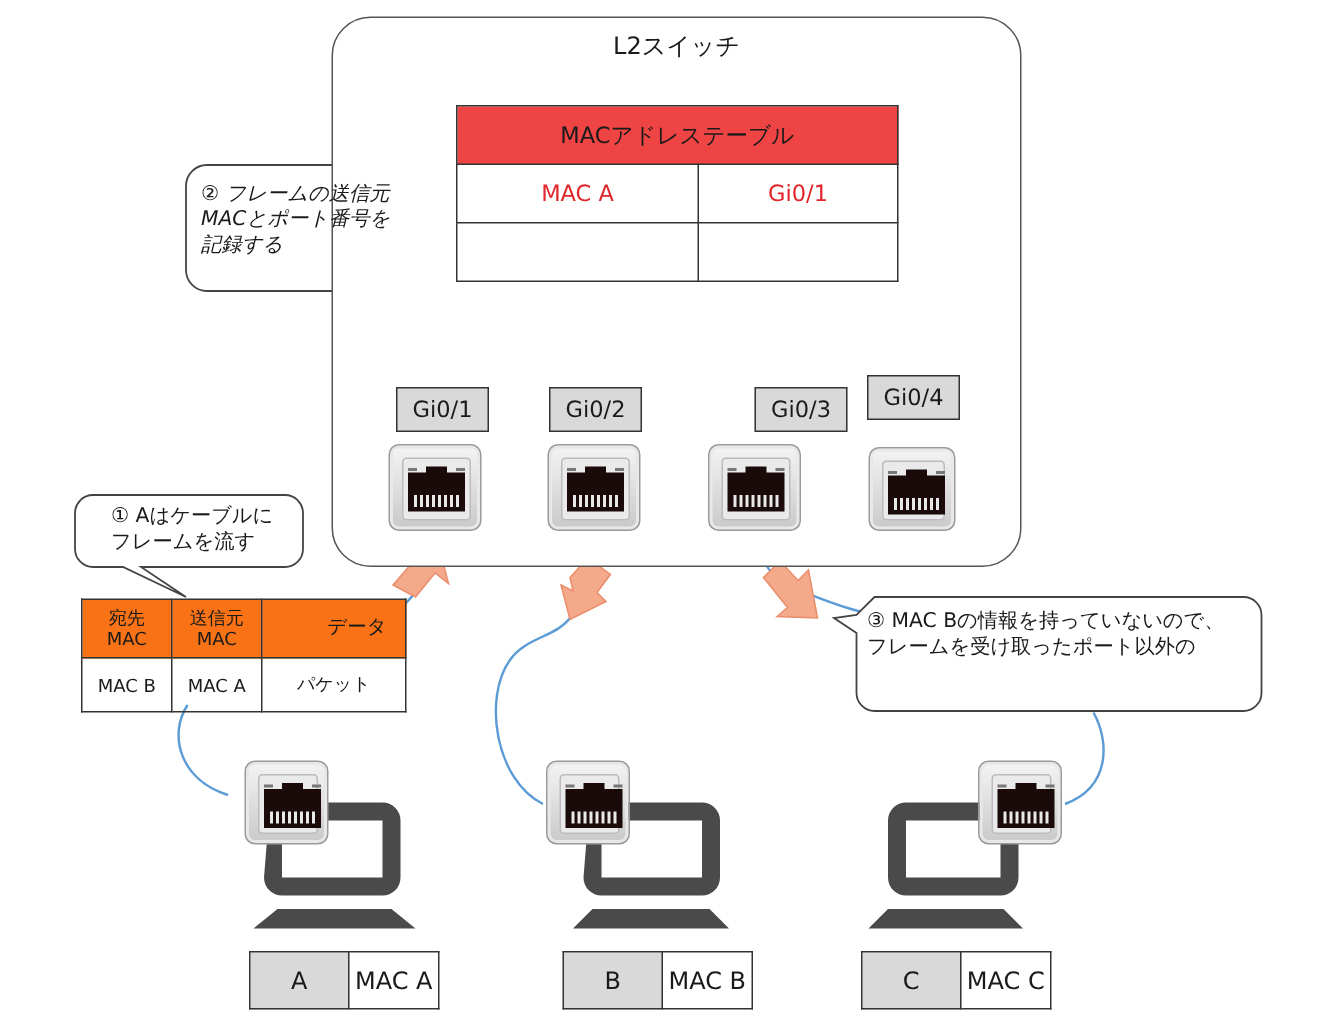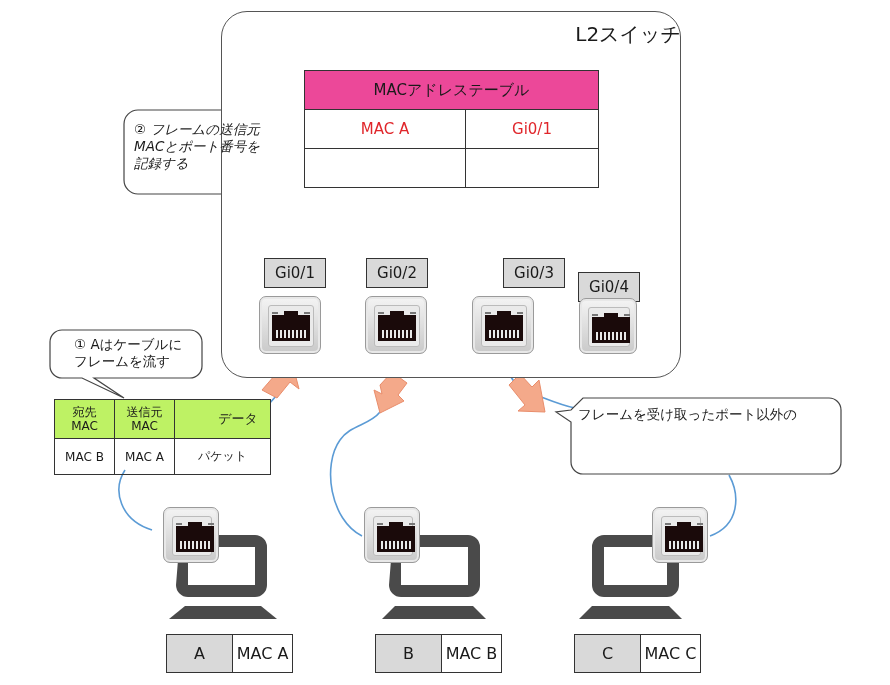--- a/index.html
+++ b/index.html
@@ -1,39 +1,39 @@
 <!DOCTYPE html>
 <html><head>
 <meta charset="utf-8">
 <style>
   html, body { margin: 0; padding: 0; background: #ffffff; }
   body { width: 890px; height: 685px; position: relative; overflow: hidden;
          font-family: "DejaVu Sans", "Liberation Sans", sans-serif; color: #1a1a1a; }
   .abs { position: absolute; box-sizing: border-box; }
   #switch-box { left: 221px; top: 11px; width: 460px; height: 367px;
                 border: 1.5px solid #555; border-radius: 26px; background: #fff; }
-  #switch-title { left: 221px; top: 21px; width: 460px; text-align: right; font-size: 20px; }
+  #switch-title { left: 221px; top: 21px; width: 460px; text-align: center; font-size: 16px; }
   #mac-table { left: 304px; top: 70px; border-collapse: collapse; font-size: 15px; }
   #mac-table td { border: 1px solid #333; text-align: center; height: 38px; padding: 0; }
-  #mac-table .title-cell { background: #ec4899; width: 293px; }
+  #mac-table .title-cell { background: #ef4444; width: 293px; }
   #mac-table .head-cell { background: #d9d9d9; }
   #mac-table .c1 { width: 160px; }
   #mac-table .c2 { width: 132px; }
   #mac-table .red { color: #e0262b; }
   .port-label { width: 62px; height: 30px; background: #d9d9d9; border: 1px solid #333;
                 text-align: center; line-height: 28px; font-size: 15px; }
   .rj45 { width: 62px; height: 58px; border-radius: 7px;
           background: linear-gradient(#f4f4f4, #c9c9c9); border: 1px solid #9a9a9a;
           box-shadow: inset 0 0 0 2px #e8e8e8; }
   .rj45 .inner { position: absolute; left: 8px; top: 8px; width: 44px; height: 40px;
                  background: #eaeaea; border: 1px solid #bbb; border-radius: 3px; }
   .callout-text { font-size: 13.5px; line-height: 17px; }
   #frame-table { left: 54px; top: 399px; border-collapse: collapse; font-size: 12px; }
   #frame-table td { border: 1px solid #333; text-align: center; padding: 0; }
-  #frame-table .h { background: #bef264; height: 38px; line-height: 14px; }
+  #frame-table .h { background: #f97316; height: 38px; line-height: 14px; }
   #frame-table .v { height: 35px; font-size: 12px; }
   .host-table { border-collapse: collapse; font-size: 16px; }
   .host-table td { border: 1px solid #333; height: 37px; padding: 0; text-align: center; }
   .host-table .name { background: #d9d9d9; width: 65px; }
   .host-table .mac { background: #fff; width: 59px; }
   svg { position: absolute; left: 0; top: 0; }
 </style>
 </head>
 <body>
 
@@ -93,21 +93,21 @@
   <tr>
     <td class="c1"></td>
     <td class="c2"></td>
   </tr>
 </tbody>
   </table>
 
 <div class="abs port-label" style="left:264px;top:258px;">Gi0/1</div>
 <div class="abs port-label" style="left:366px;top:258px;">Gi0/2</div>
 <div class="abs port-label" style="left:472px;top:258px;margin-left:31px;">Gi0/3</div>
-<div class="abs port-label" style="left:578px;top:272px;">Gi0/4</div>
+<div class="abs port-label" style="left:578px;top:250px;">Gi0/4</div>
 
 <div class="abs rj45" style="left:259px;top:296px;">
     <div class="inner"></div>
     <svg width="62" height="58">
       <use href="#jack"></use>
     </svg>
   </div>
 <div class="abs rj45" style="left:365px;top:296px;">
     <div class="inner"></div>
     <svg width="62" height="58">
@@ -169,20 +169,21 @@
 <div class="abs callout-text" style="left:134px;top:121px;font-style:italic;">
   <div>② フレームの送信元</div>
   <div>MACとポート番号を</div>
   <div>記録する</div>
 </div>
 <div class="abs callout-text" style="left:58px;top:336px;margin-left:16px;">
   <div>① Aはケーブルに</div>
   <div>フレームを流す</div>
 </div>
 <div class="abs callout-text" style="left:578px;top:406px;">
+  <div>③ MAC Bの情報を持っていないので、</div>
   <div>フレームを受け取ったポート以外の</div>
 </div>
 
 <table id="frame-table" class="abs">
   <tbody>
       <tr>
     <td class="h" style="width:59px;">
       <div>宛先</div>
       <div>MAC</div>
     </td>

